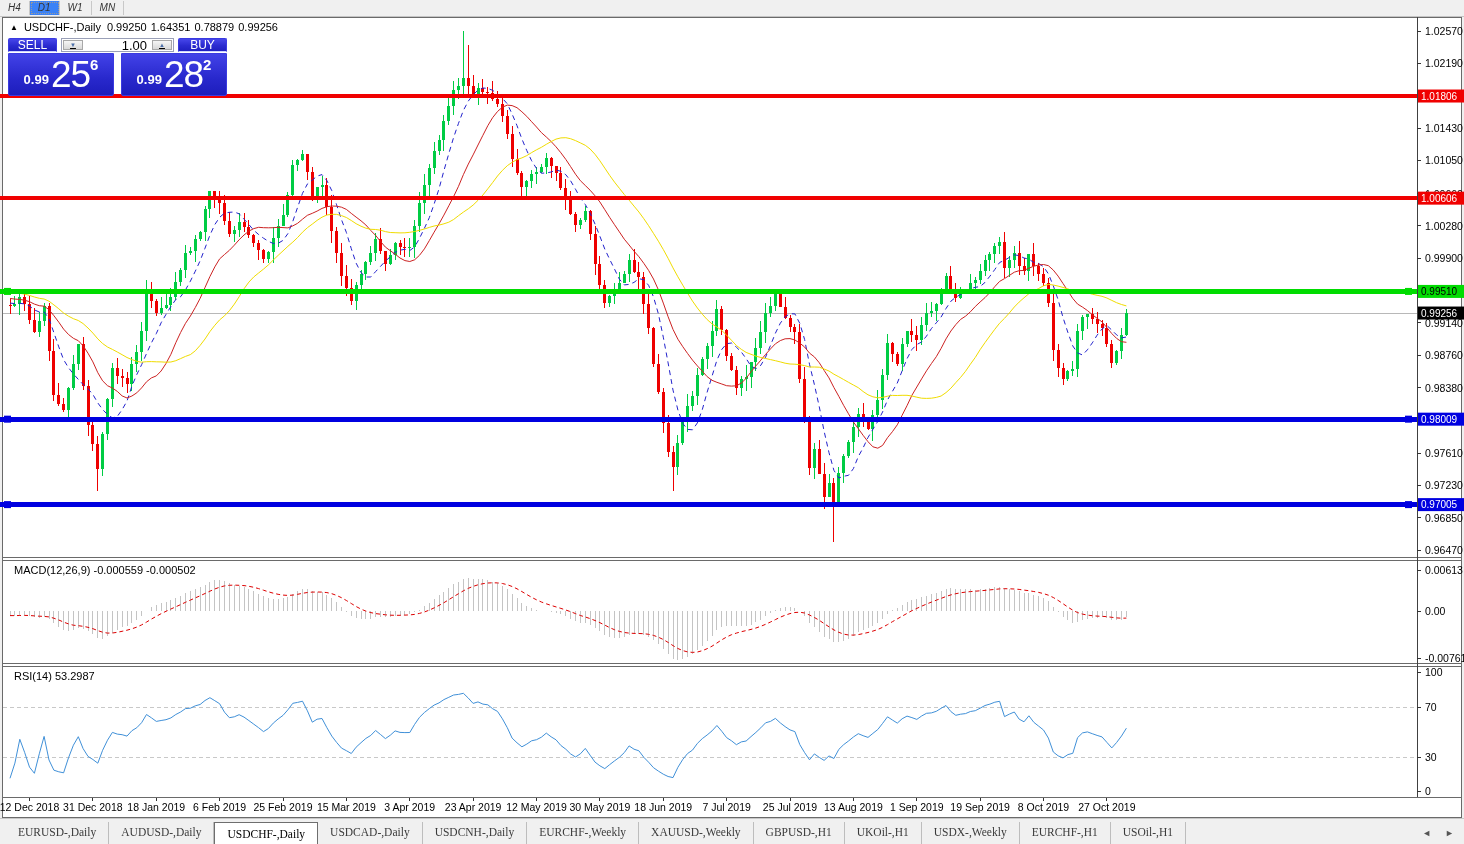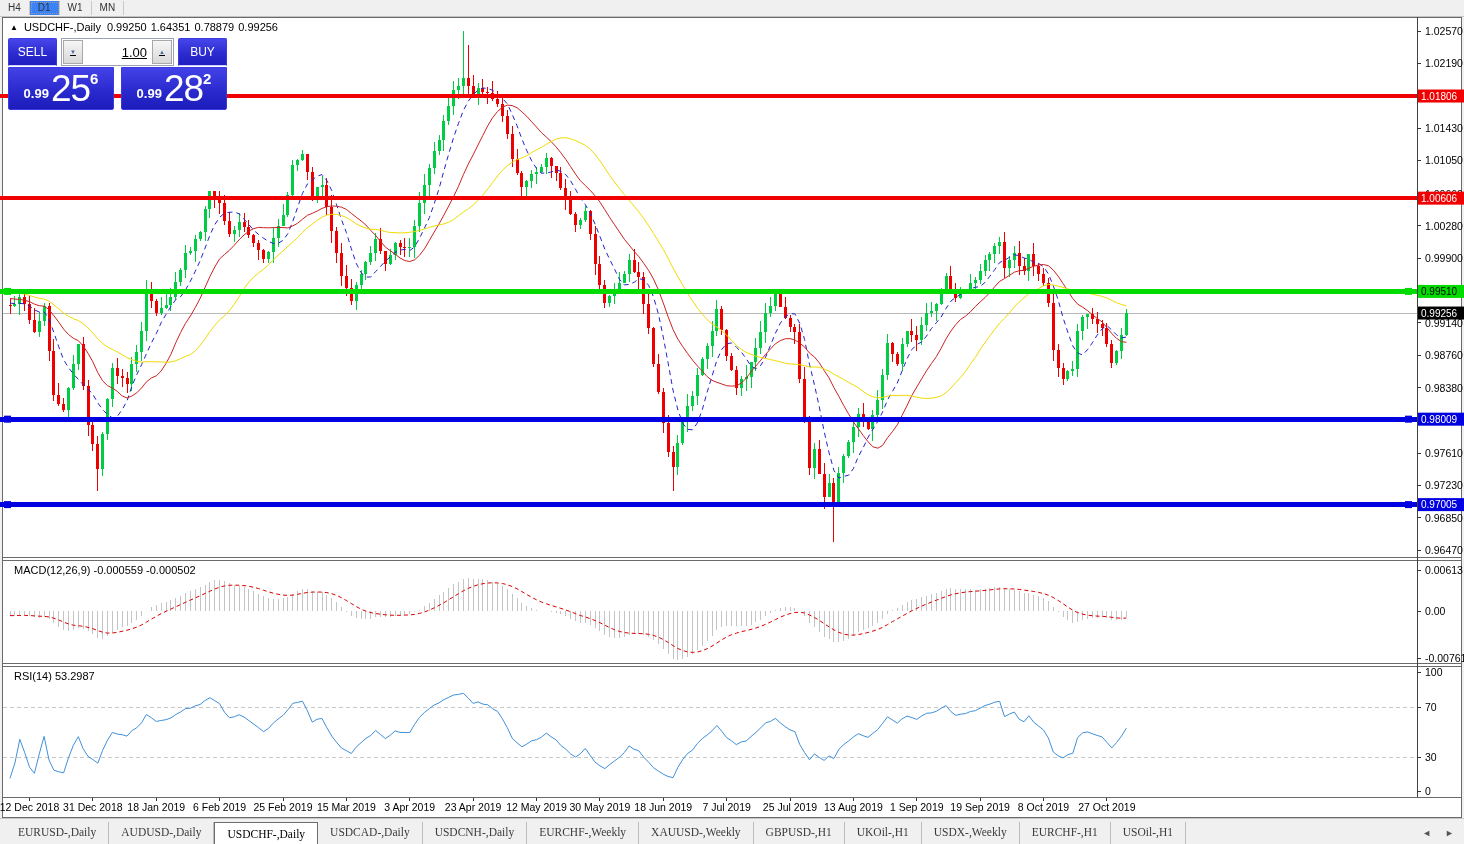--- a/index.html
+++ b/index.html
@@ -13,21 +13,21 @@
          border-right:1px solid #c8c8c8;cursor:default;}
   .tfbtn.active{background:#3b82f6;outline:1px dotted #999;outline-offset:-2px;}
   
   #chart{position:absolute;left:0;top:0;z-index:1;}
   
   #symline{position:absolute;left:10px;top:21px;z-index:6;font-size:11px;color:#000;
            display:flex;align-items:center;gap:6px;white-space:nowrap;}
   #symline .tri{font-size:8px;}
   
   #tpanel{position:absolute;left:8px;top:38px;width:219px;z-index:6;}
-  .tp-row1{display:flex;height:28px;}
+  .tp-row1{display:flex;height:14px;}
   .btn-blue{background:linear-gradient(180deg,#4646ea 0%,#2b2bd0 55%,#1f1fc0 100%);
             border:1px solid #3a3ae0;border-bottom:1px solid #cdd2ff;color:#fff;
             font-size:12px;display:flex;align-items:center;justify-content:center;
             border-radius:2px 2px 0 0;}
   #sell-btn,#buy-btn{width:50px;}
   .volgrp{width:111px;margin:0 4px;background:#fff;border:1px solid #9aa0b8;
           display:flex;align-items:stretch;text-decoration:underline;}
   .spin{width:18px;background:linear-gradient(180deg,#f6f6f6,#d8d8d8);border:1px solid #a8a8a8;
         color:#4a6ea8;font-size:6px;display:flex;align-items:center;justify-content:center;margin:1px;}
   #vol-input{flex:1;border:0;outline:0;text-align:right;font-size:13px;padding:0 4px 0 0;
@@ -885,21 +885,21 @@
     <text x="916.75" y="811" font-size="10.5" fill="#000" text-anchor="middle">1 Sep 2019</text>
     <line x1="980.125" y1="798" x2="980.125" y2="801" stroke="#333" stroke-width="1" shape-rendering="crispEdges"></line>
     <text x="980.125" y="811" font-size="10.5" fill="#000" text-anchor="middle">19 Sep 2019</text>
     <line x1="1043.5" y1="798" x2="1043.5" y2="801" stroke="#333" stroke-width="1" shape-rendering="crispEdges"></line>
     <text x="1043.5" y="811" font-size="10.5" fill="#000" text-anchor="middle">8 Oct 2019</text>
     <line x1="1106.875" y1="798" x2="1106.875" y2="801" stroke="#333" stroke-width="1" shape-rendering="crispEdges"></line>
     <text x="1106.875" y="811" font-size="10.5" fill="#000" text-anchor="middle">27 Oct 2019</text>
   </svg>
 
 <div id="toolbar">
-  <div id="tf-buttons" style="display:flex;">
+  <div id="tf-buttons" style="display:flex;font-style:italic;">
       <div class="tfbtn">H4</div>
       <div class="tfbtn active">D1</div>
       <div class="tfbtn">W1</div>
       <div class="tfbtn">MN</div>
     </div>
 </div>
 
 <div id="symline">
   <span class="tri">▲</span>
   <span>USDCHF-,Daily</span>

